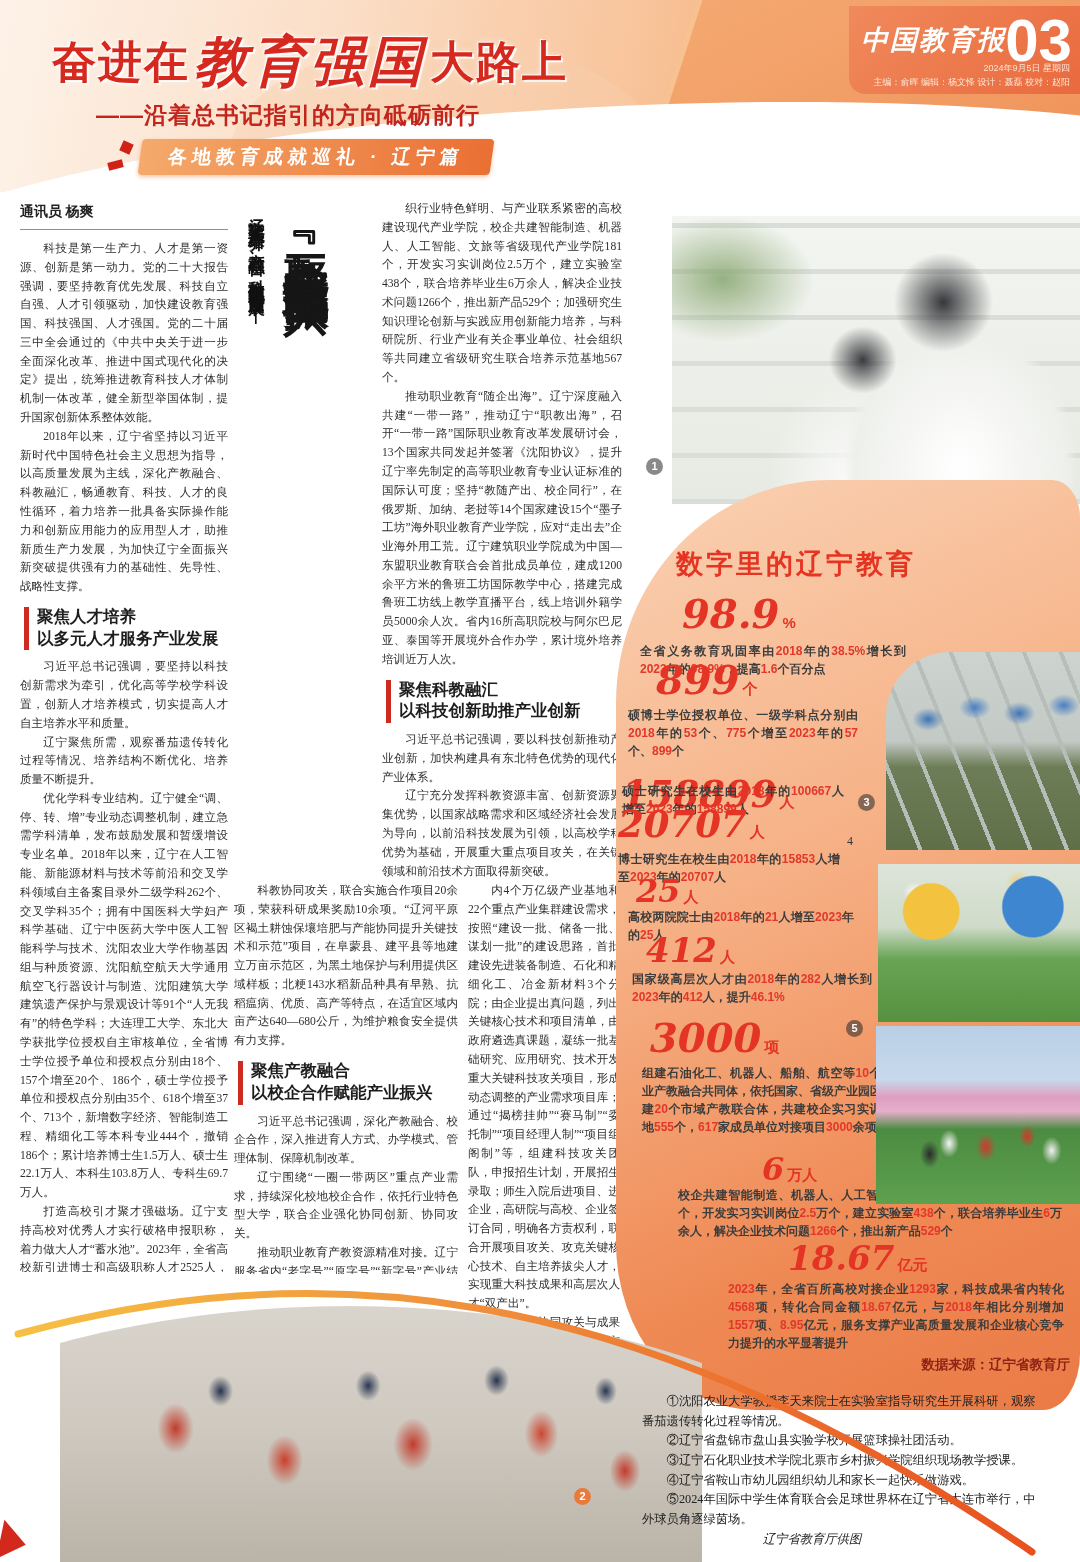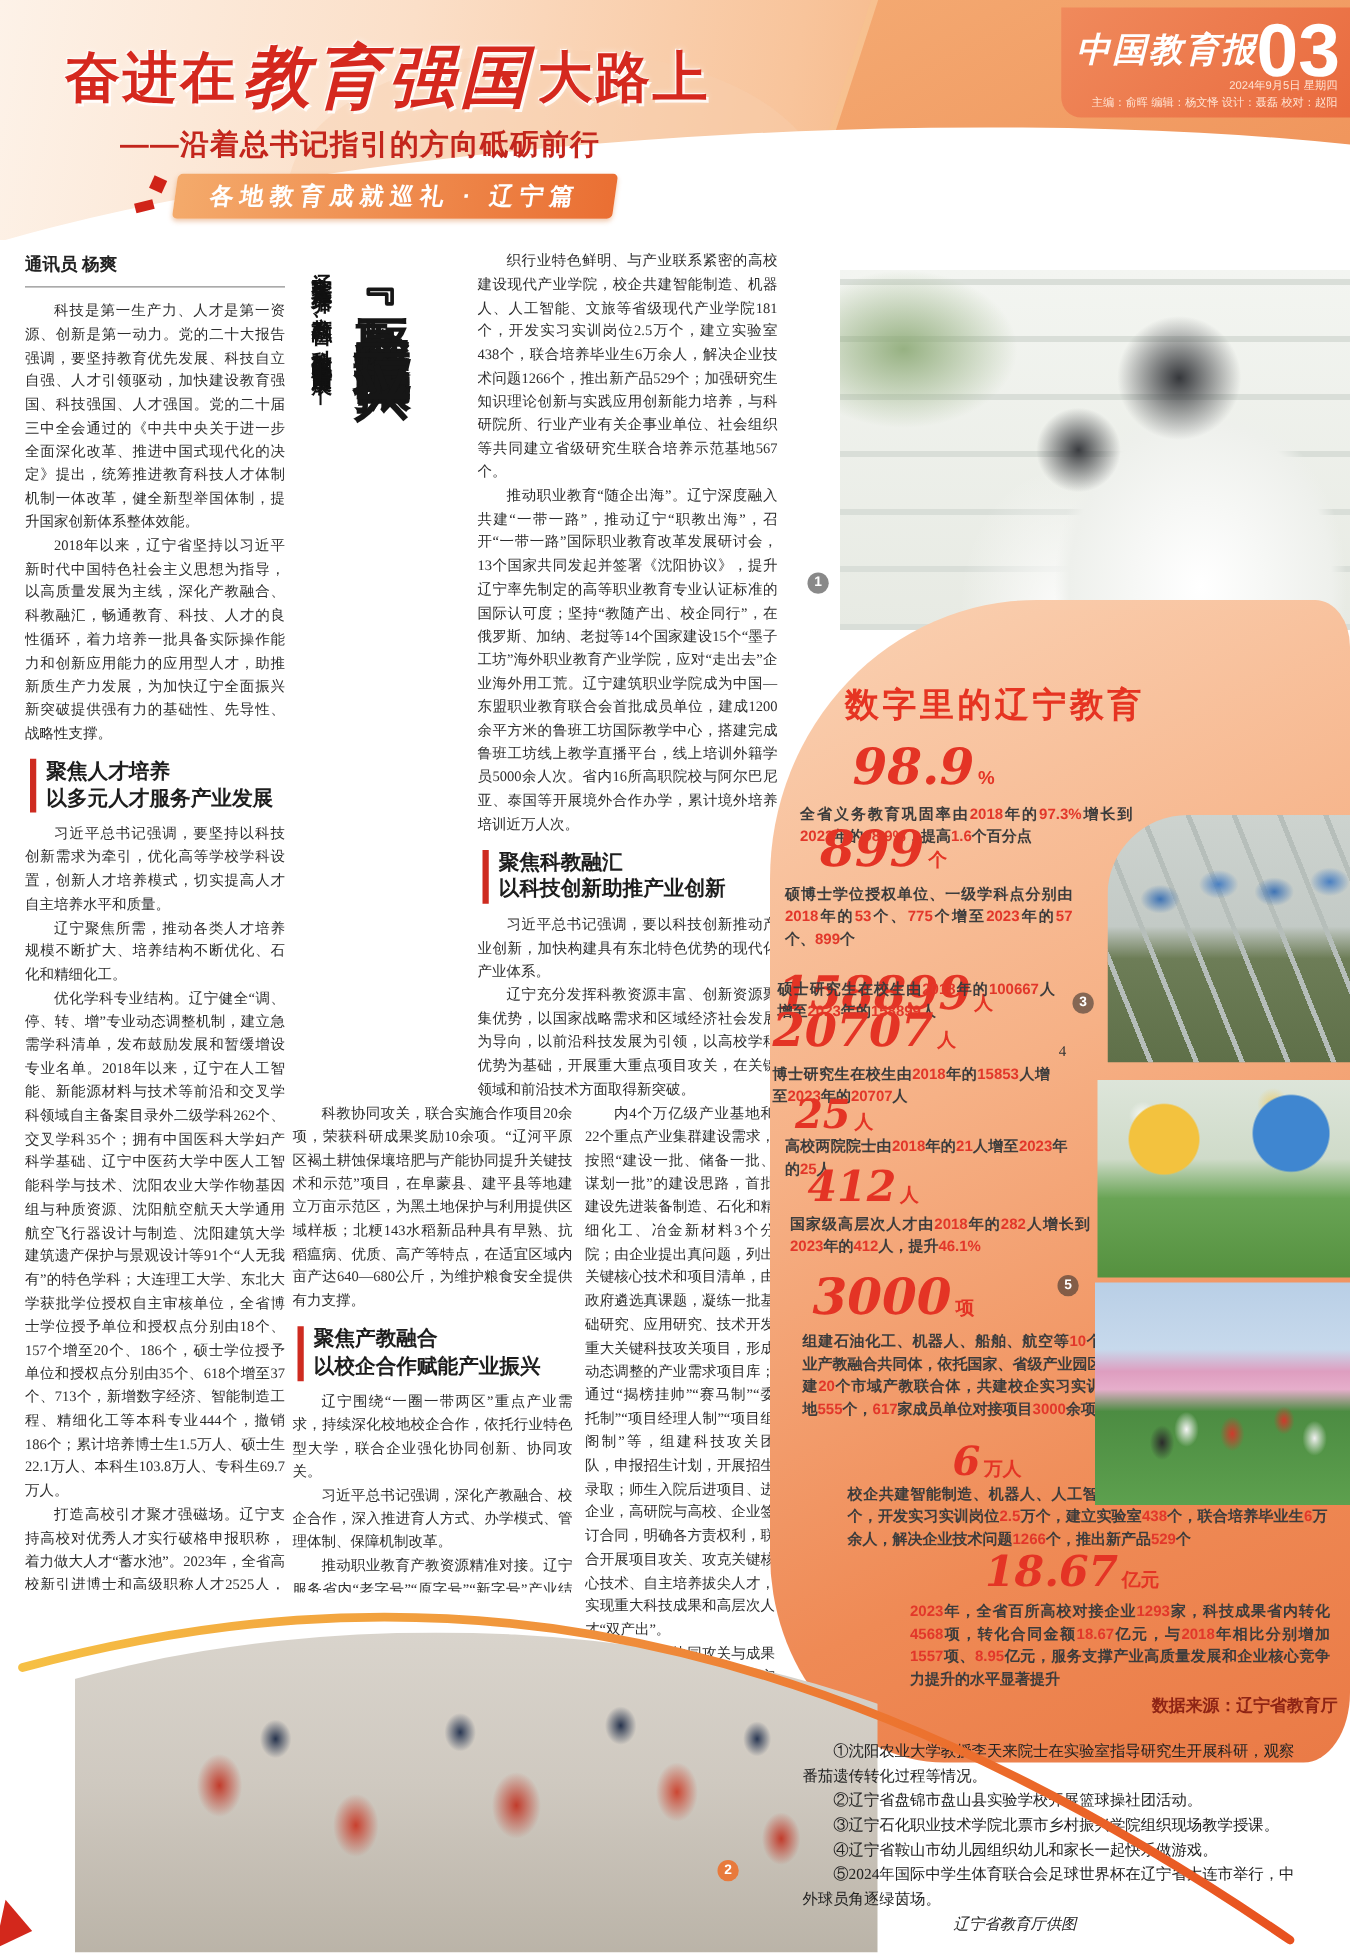--- a/index.html
+++ b/index.html
@@ -181,21 +181,21 @@
     <p>科技是第一生产力、人才是第一资源、创新是第一动力。党的二十大报告强调，要坚持教育优先发展、科技自立自强、人才引领驱动，加快建设教育强国、科技强国、人才强国。党的二十届三中全会通过的《中共中央关于进一步全面深化改革、推进中国式现代化的决定》提出，统筹推进教育科技人才体制机制一体改革，健全新型举国体制，提升国家创新体系整体效能。</p>
     <p>2018年以来，辽宁省坚持以习近平新时代中国特色社会主义思想为指导，以高质量发展为主线，深化产教融合、科教融汇，畅通教育、科技、人才的良性循环，着力培养一批具备实际操作能力和创新应用能力的应用型人才，助推新质生产力发展，为加快辽宁全面振兴新突破提供强有力的基础性、先导性、战略性支撑。</p>
     <div class="sect">
       <i class="bar"></i>
       <span class="stxt">
           <span>聚焦人才培养</span>
           <span>以多元人才服务产业发展</span>
         </span>
     </div>
     <p>习近平总书记强调，要坚持以科技创新需求为牵引，优化高等学校学科设置，创新人才培养模式，切实提高人才自主培养水平和质量。</p>
-    <p>辽宁聚焦所需，推动各类人才培养规模不断扩大、培养结构不断优化、石化和精细化工。</p>
+    <p>辽宁聚焦所需，观察番茄遗传转化过程等情况、培养结构不断优化、培养质量不断提升。</p>
     <p>优化学科专业结构。辽宁健全“调、停、转、增”专业动态调整机制，建立急需学科清单，发布鼓励发展和暂缓增设专业名单。2018年以来，辽宁在人工智能、新能源材料与技术等前沿和交叉学科领域自主备案目录外二级学科262个、交叉学科35个；拥有中国医科大学妇产科学基础、辽宁中医药大学中医人工智能科学与技术、沈阳农业大学作物基因组与种质资源、沈阳航空航天大学通用航空飞行器设计与制造、沈阳建筑大学建筑遗产保护与景观设计等91个“人无我有”的特色学科；大连理工大学、东北大学获批学位授权自主审核单位，全省博士学位授予单位和授权点分别由18个、157个增至20个、186个，硕士学位授予单位和授权点分别由35个、618个增至37个、713个，新增数字经济、智能制造工程、精细化工等本科专业444个，撤销186个；累计培养博士生1.5万人、硕士生22.1万人、本科生103.8万人、专科生69.7万人。</p>
     <p>打造高校引才聚才强磁场。辽宁支持高校对优秀人才实行破格申报职称，着力做大人才“蓄水池”。2023年，全省高校新引进博士和高级职称人才2525人，其中从省外引进679人；实施国外智力引进计划，省内7所高校建设国家级外国专家项目27个，引进俄美乌日意等10个国家专家团队38个，聘请国家级院士、学术骨干、青年人才130余人；加大高层次国际化人才联合培养力度，实施中外双导师联合培养研究生项目，获批779个研究生计划。</p>
 
   </section>
 
   <div class="v-sub">辽宁聚焦人才培养、产教融合、科教融汇服务高质量发展——</div>
   <div class="v-title">『三聚焦』赋能区域全面振兴</div>
 
   <section class="tcol colWide">
     <p>织行业特色鲜明、与产业联系紧密的高校建设现代产业学院，校企共建智能制造、机器人、人工智能、文旅等省级现代产业学院181个，开发实习实训岗位2.5万个，建立实验室438个，联合培养毕业生6万余人，解决企业技术问题1266个，推出新产品529个；加强研究生知识理论创新与实践应用创新能力培养，与科研院所、行业产业有关企事业单位、社会组织等共同建立省级研究生联合培养示范基地567个。</p>
@@ -214,38 +214,38 @@
 
   <section class="tcol colB">
     <p>科教协同攻关，联合实施合作项目20余项，荣获科研成果奖励10余项。“辽河平原区褐土耕蚀保壤培肥与产能协同提升关键技术和示范”项目，在阜蒙县、建平县等地建立万亩示范区，为黑土地保护与利用提供区域样板；北粳143水稻新品种具有早熟、抗稻瘟病、优质、高产等特点，在适宜区域内亩产达640—680公斤，为维护粮食安全提供有力支撑。</p>
     <div class="sect">
       <i class="bar"></i>
       <span class="stxt">
           <span>聚焦产教融合</span>
           <span>以校企合作赋能产业振兴</span>
         </span>
     </div>
+    <p>习近平总书记强调，深化产教融合、校企合作，深入推进育人方式、办学模式、管理体制、保障机制改革。</p>
     <p>辽宁围绕“一圈一带两区”重点产业需求，持续深化校地校企合作，依托行业特色型大学，联合企业强化协同创新、协同攻关。</p>
-    <p>习近平总书记强调，深化产教融合、校企合作，深入推进育人方式、办学模式、管理体制、保障机制改革。</p>
     <p>推动职业教育产教资源精准对接。辽宁服务省内“老字号”“原字号”“新字号”产业结构调整和大国重器建设，组建石油化工、机器人、船舶、航空等10个行业产教融合共同体，依托国家、省级产业园区组建20个市域产教联合体，共建校企实习实训基地555个，617家成员单位对接项目3000余项；支持职业院校与产业园区、领军企业共建共管兴辽产业学院，实施涵盖现代农业、装备制造等重点产业领域的校企合作项目。</p>
 
   </section>
   <section class="tcol colC">
     <p>内4个万亿级产业基地和22个重点产业集群建设需求，按照“建设一批、储备一批、谋划一批”的建设思路，首批建设先进装备制造、石化和精细化工、冶金新材料3个分院；由企业提出真问题，列出关键核心技术和项目清单，由政府遴选真课题，凝练一批基础研究、应用研究、技术开发重大关键科技攻关项目，形成动态调整的产业需求项目库；通过“揭榜挂帅”“赛马制”“委托制”“项目经理人制”“项目组阁制”等，组建科技攻关团队，申报招生计划，开展招生录取；师生入院后进项目、进企业，高研院与高校、企业签订合同，明确各方责权利，联合开展项目攻关、攻克关键核心技术、自主培养拔尖人才，实现重大科技成果和高层次人才“双产出”。</p>
     <p>推动校企协同攻关与成果转化。辽宁发布《2023年辽宁省首批产业技术创新重点攻关任务“揭榜挂帅”工作指南》，支持高校牵头、参与组建省级以上制造业创新中心12个，承担关键技术、工艺及核心装备攻关项目14个，编制地方标准7项，汇聚产业链上下游各类创新资源合力攻关；连续两年开展辽宁“校企协同科技创新伙伴行动”，2023年，全省百所高校对接企业1293家，科技成果省内转化4568项，转化合同金额18.67亿元，与2018年相比分别增加1557项、8.95亿元，服务支撑产业高质量发展和企业核心竞争力提升的水平显著提升。其中，中国医科大学的“即用液态口服胃超声显影剂”单项转化金额4800万元，解决了国内外胃超声研究领域技术瓶颈，有望成为大规模体检初筛胃癌的重要手段。</p>
   </section>
 
   <figure class="photo photo1"></figure>
   <span class="pbadge" style="left:646px;top:458px;">1</span>
 
   <div class="blob"></div>
   <div class="stats-title">数字里的辽宁教育</div>
 
   <div class="stat-num n1"><span>98.9</span><span class="u">%</span></div>
-  <div class="stat-desc d1 hl">全省义务教育巩固率由<span class="rn">2018</span>年的<span class="rn">97.3%</span>增长到<span class="rn">2023</span>年的<span class="rn">98.9%</span>，提高<span class="rn">1.6</span>个百分点</div>
+  <div class="stat-desc d1 hl">全省义务教育巩固率由<span class="rn">2018</span>年的<span class="rn">38.5%</span>增长到<span class="rn">2023</span>年的<span class="rn">98.9%</span>，提高<span class="rn">1.6</span>个百分点</div>
   <div class="stat-num n2"><span>899</span><span class="u">个</span></div>
   <div class="stat-desc d2 hl">硕博士学位授权单位、一级学科点分别由<span class="rn">2018</span>年的<span class="rn">53</span>个、<span class="rn">775</span>个增至<span class="rn">2023</span>年的<span class="rn">57</span>个、<span class="rn">899</span>个</div>
   <div class="stat-num n3"><span>158899</span><span class="u">人</span></div>
   <div class="stat-desc d3 hl">硕士研究生在校生由<span class="rn">2018</span>年的<span class="rn">100667</span>人增至<span class="rn">2023</span>年的<span class="rn">158899</span>人</div>
   <div class="stat-num n4"><span>20707</span><span class="u">人</span></div>
   <div class="stat-desc d4 hl">博士研究生在校生由<span class="rn">2018</span>年的<span class="rn">15853</span>人增至<span class="rn">2023</span>年的<span class="rn">20707</span>人</div>
   <div class="stat-num n5"><span>25</span><span class="u">人</span></div>
   <div class="stat-desc d5 hl">高校两院院士由<span class="rn">2018</span>年的<span class="rn">21</span>人增至<span class="rn">2023</span>年的<span class="rn">25</span>人</div>
   <div class="stat-num n6"><span>412</span><span class="u">人</span></div>
   <div class="stat-desc d6 hl">国家级高层次人才由<span class="rn">2018</span>年的<span class="rn">282</span>人增长到<span class="rn">2023</span>年的<span class="rn">412</span>人，提升<span class="rn">46.1%</span></div>

